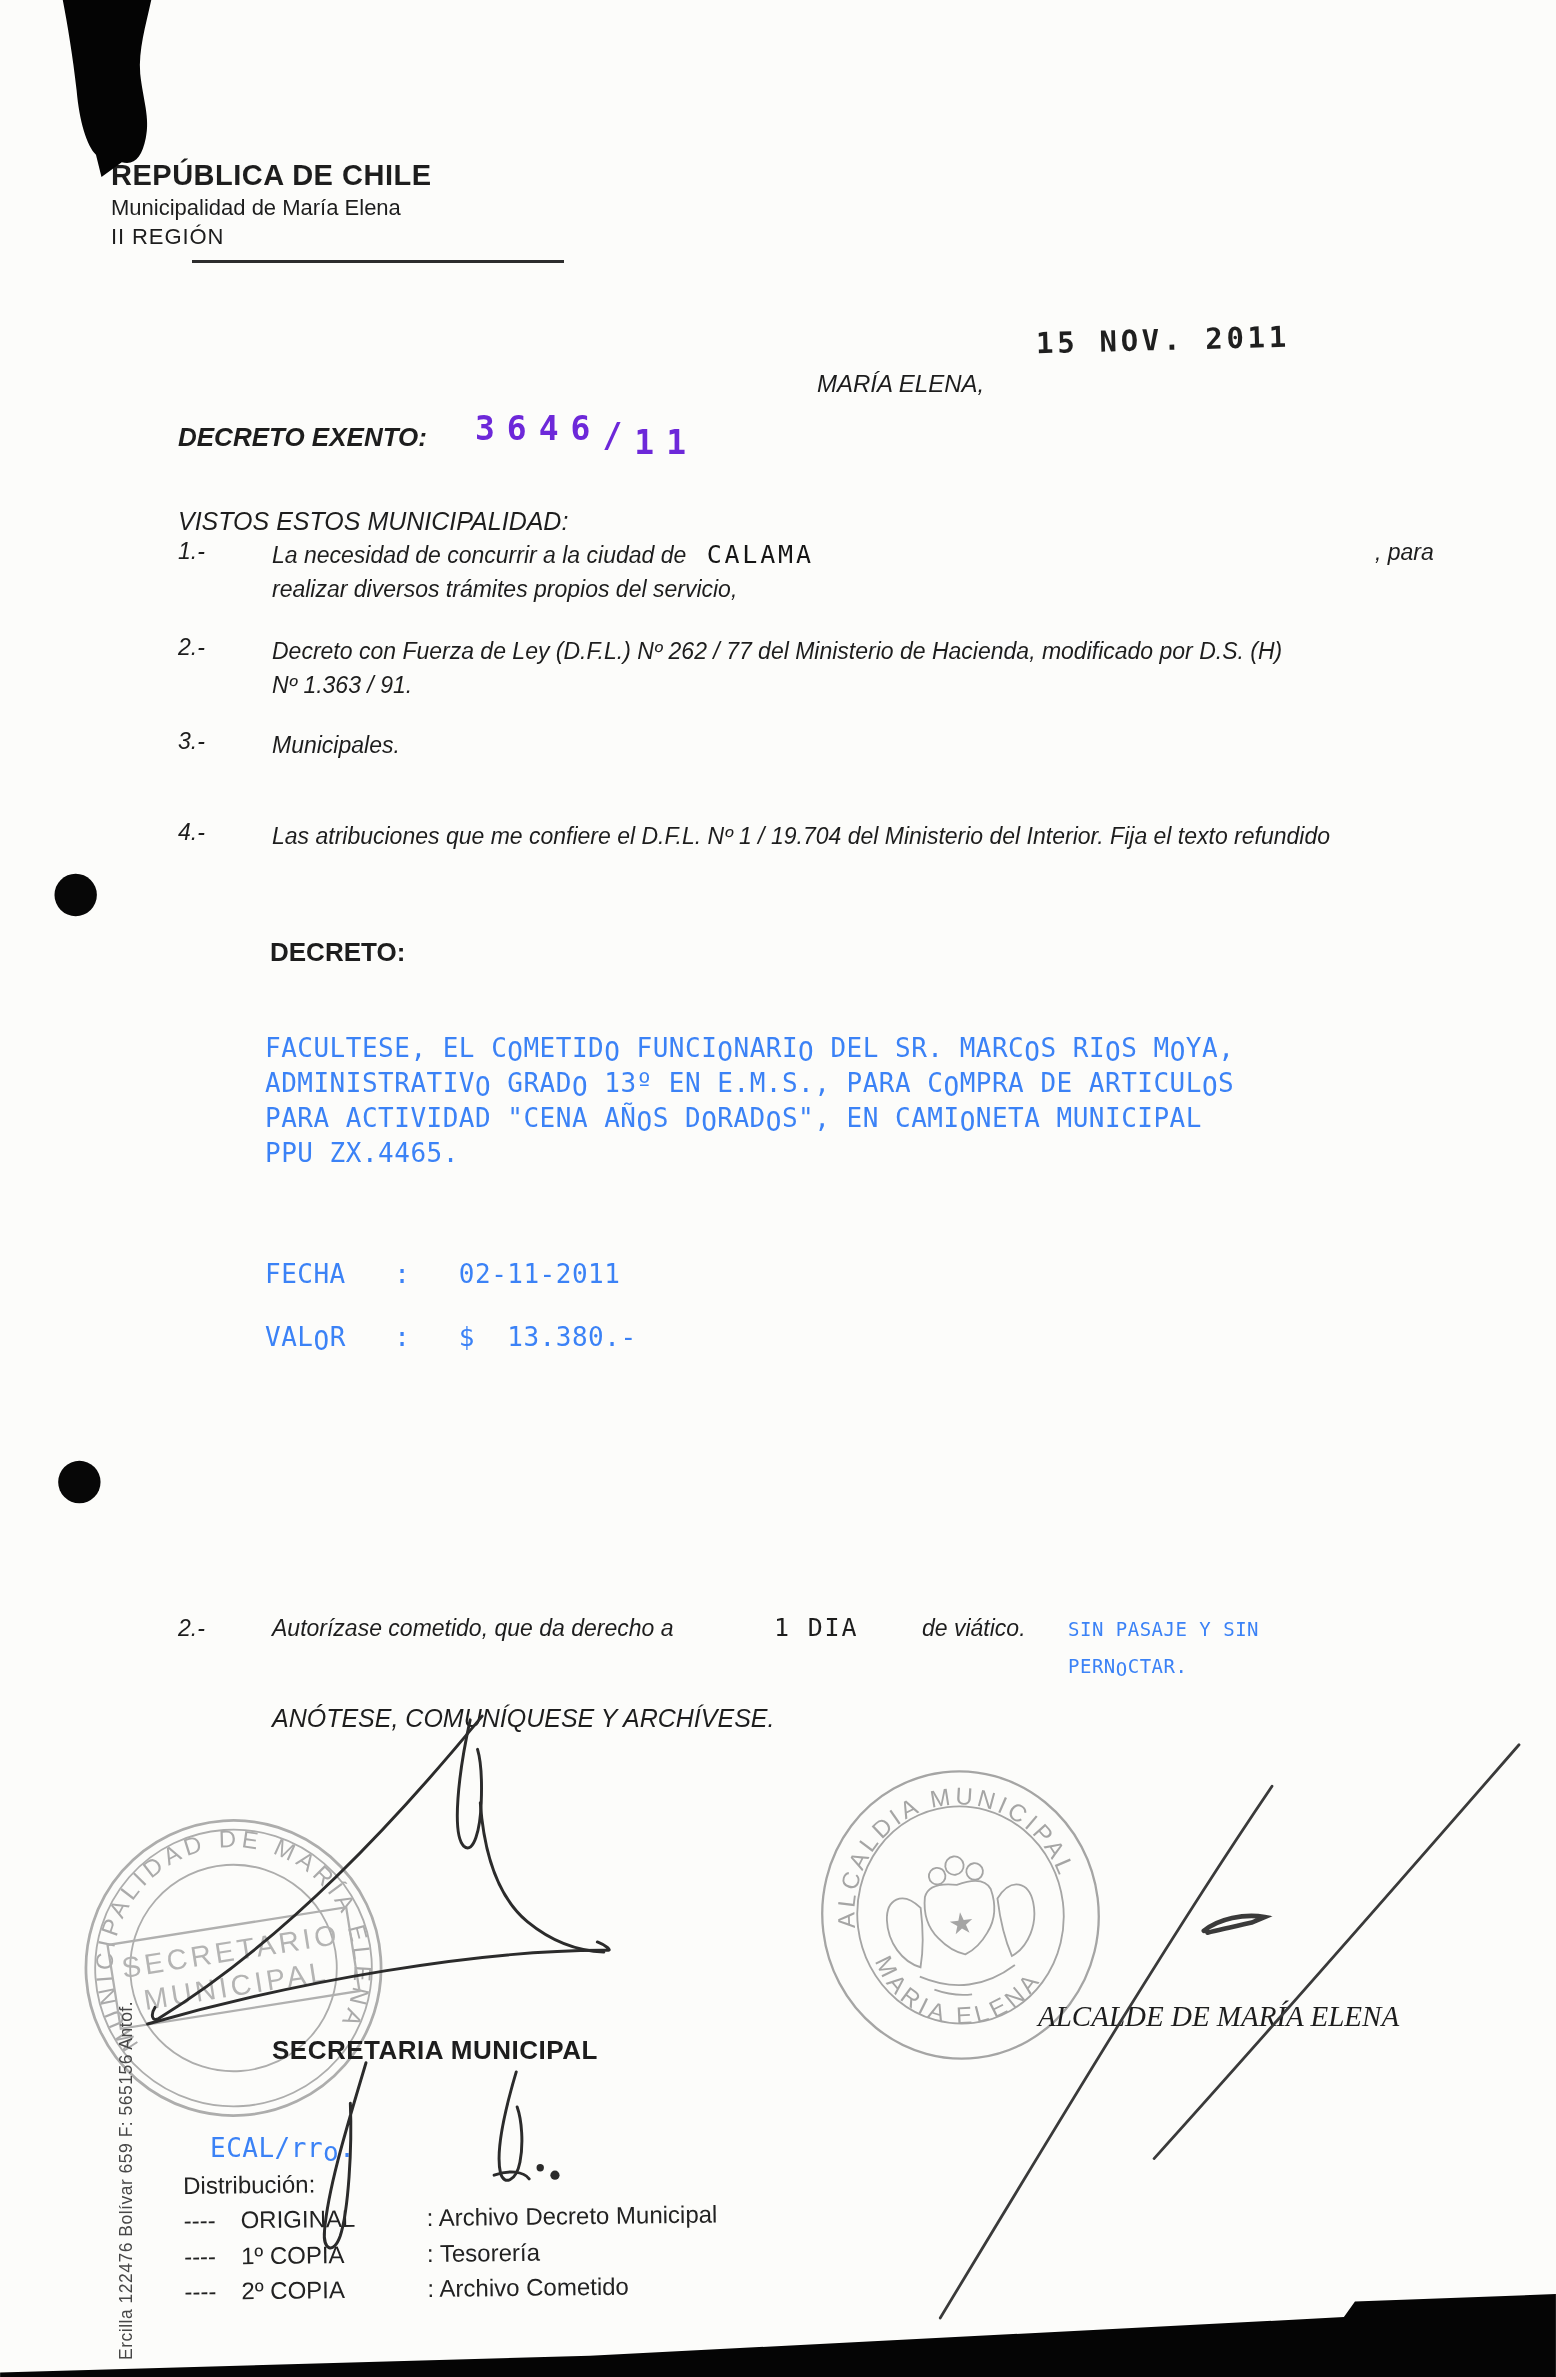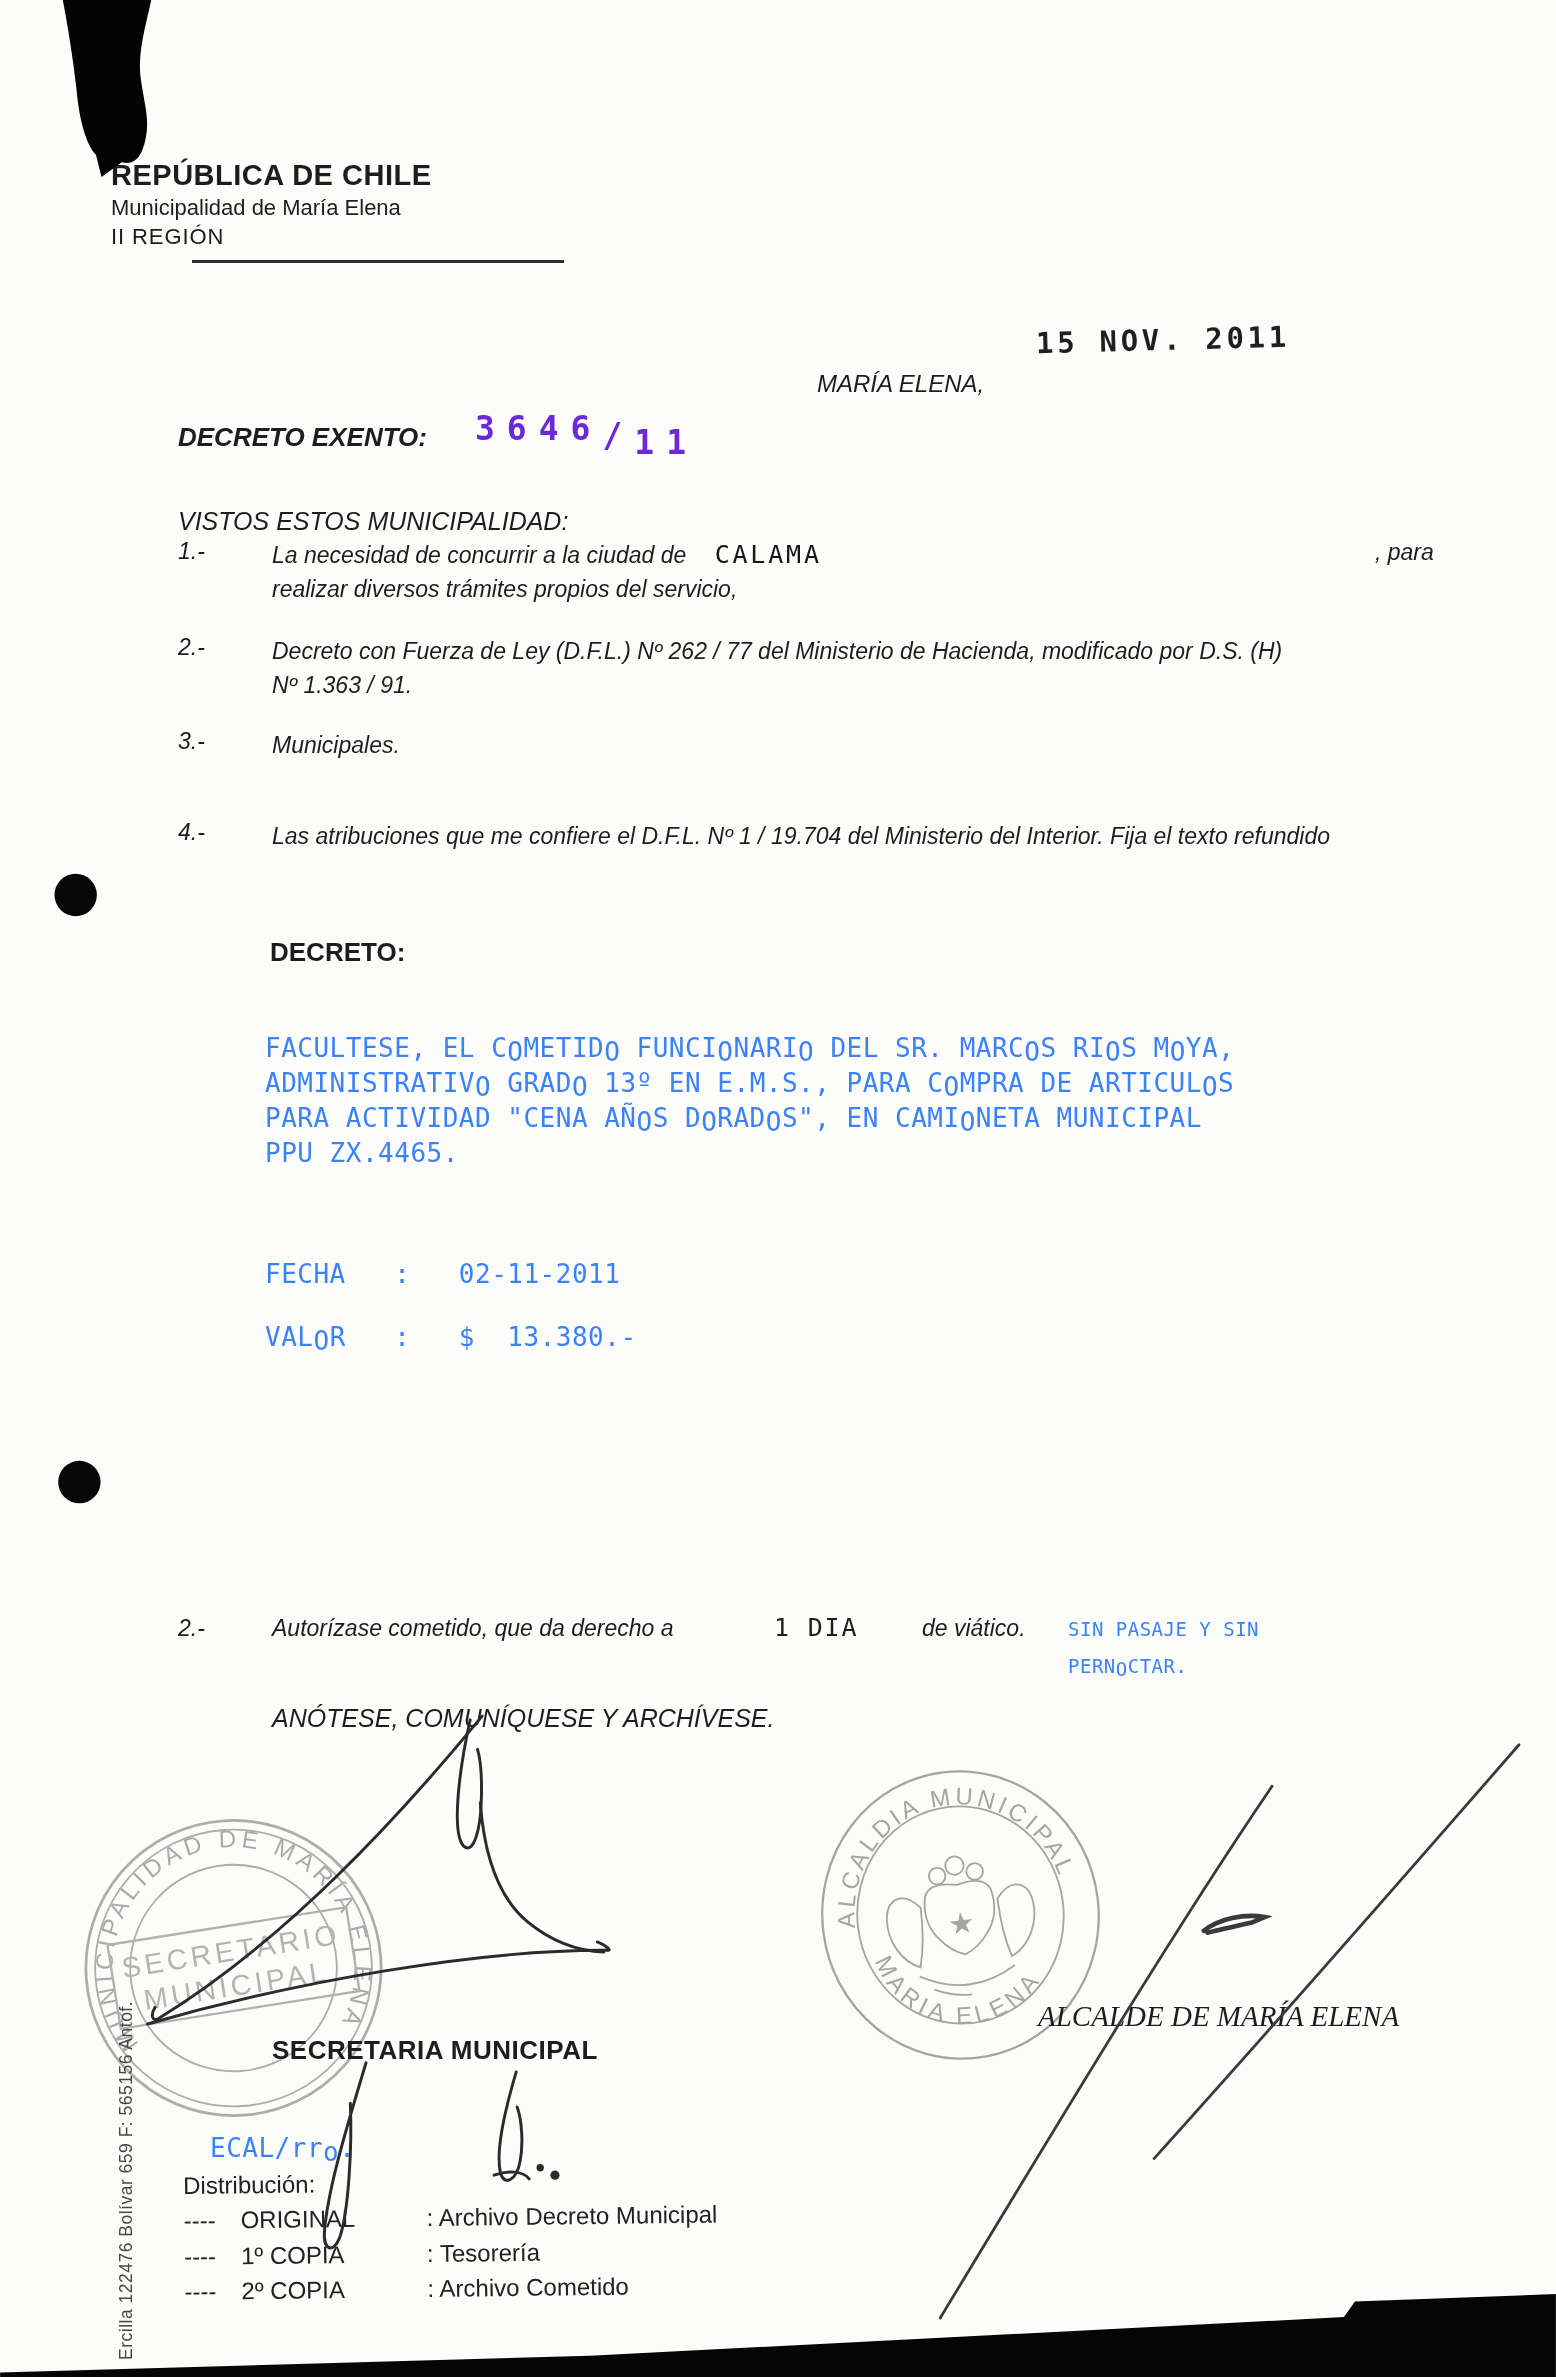--- a/index.html
+++ b/index.html
@@ -78,21 +78,21 @@
   <div class="abs place it">MARÍA ELENA,</div>
 
   <div class="abs decree-label it b">DECRETO EXENTO:</div>
   <div class="abs decree-number"><span>3646</span><span class="sep">/</span><span class="yr">11</span></div>
 
   <div class="abs vistos-title it">VISTOS ESTOS MUNICIPALIDAD:</div>
 
   <div class="abs v-num" style="left:178px;top:538px;">1.-</div>
   <div class="abs v-text" style="left:272px;top:538px;width:1106px;">
     <span>La necesidad de concurrir a la ciudad de</span>
-    <span class="mono city" style="margin-left:22px;">CALAMA</span>
+    <span class="mono city" style="margin-left:14px;">CALAMA</span>
     <div>realizar diversos trámites propios del servicio,</div>
   </div>
   <div class="abs para-tail it">, para</div>
 
   <div class="abs v-num" style="left:178px;top:634px;">2.-</div>
   <div class="abs v-text" style="left:272px;top:634px;width:1189px;">
     <div>Decreto con Fuerza de Ley (D.F.L.) Nº 262 / 77 del Ministerio de Hacienda, modificado por D.S. (H)</div>
     <div>Nº 1.363 / 91.</div>
   </div>
 

